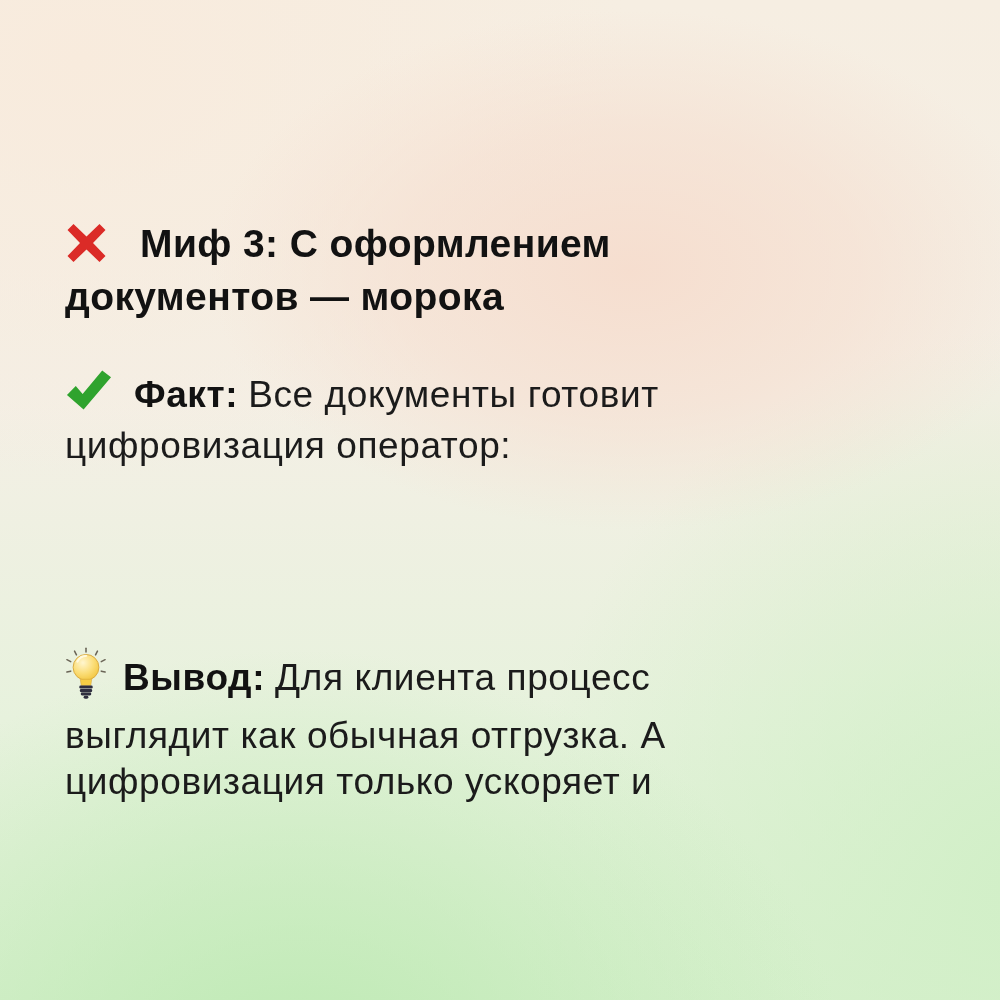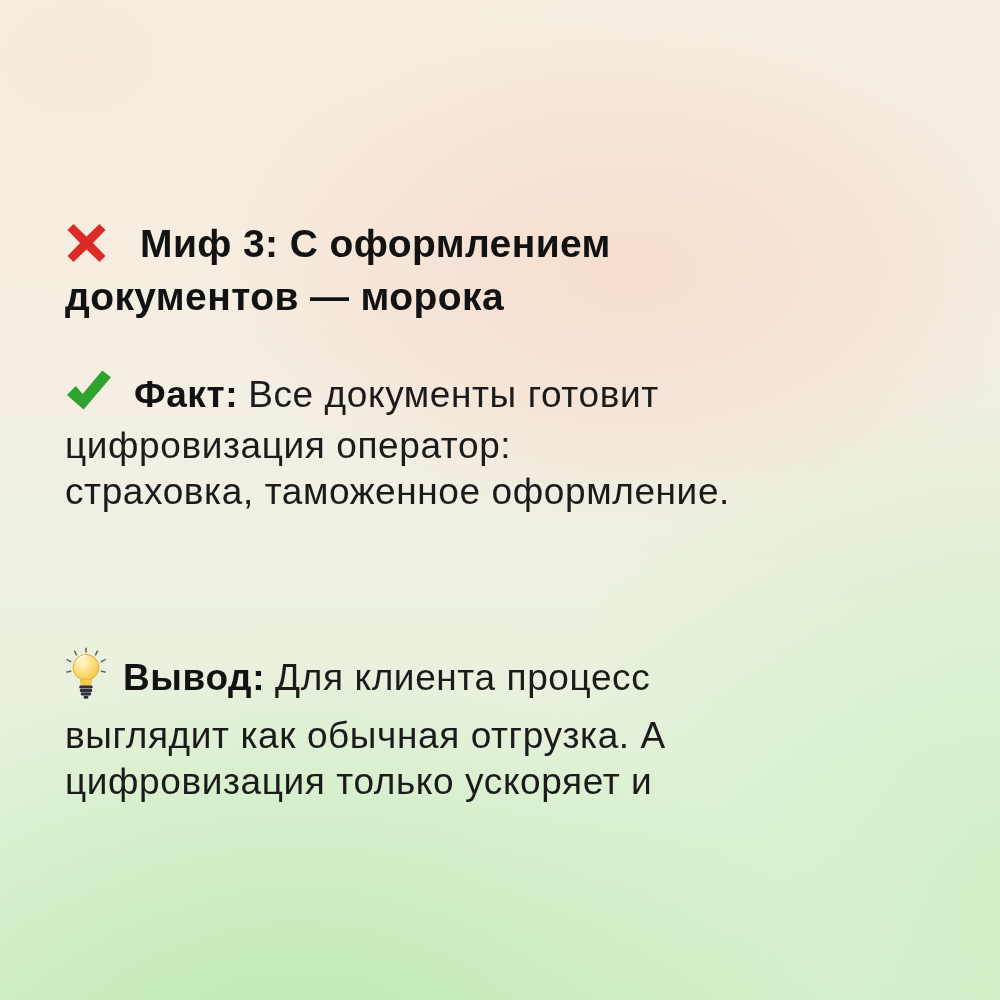--- a/index.html
+++ b/index.html
@@ -84,23 +84,20 @@
     <div class="line">
       <span class="icon icon-check">
         <svg width="47" height="44" viewBox="0 0 48 44" aria-hidden="true">
           <path d="M2 27 L11 18 L18 26 L38 2 L47 9 L19 42 Z" fill="#2FA32E"></path>
         </svg>
       </span><span class="lead-label">Факт:</span><span>Все документы готовит</span>
     </div>
     <div class="line">
       <span>цифровизация оператор:</span>
     </div>
-    <div class="line">
-      <span>страховка, таможенное оформление.</span>
-    </div>
   </div>
 
   <div class="block para conclusion">
     <div class="line">
       <span class="icon icon-bulb">
         <svg width="42" height="56" viewBox="0 0 44 56" aria-hidden="true">
           <defs>
             <radialGradient id="bulbGrad" cx="38%" cy="32%" r="75%">
               <stop offset="0%" stop-color="#FFF6CF"></stop>
               <stop offset="55%" stop-color="#FBDE79"></stop>

